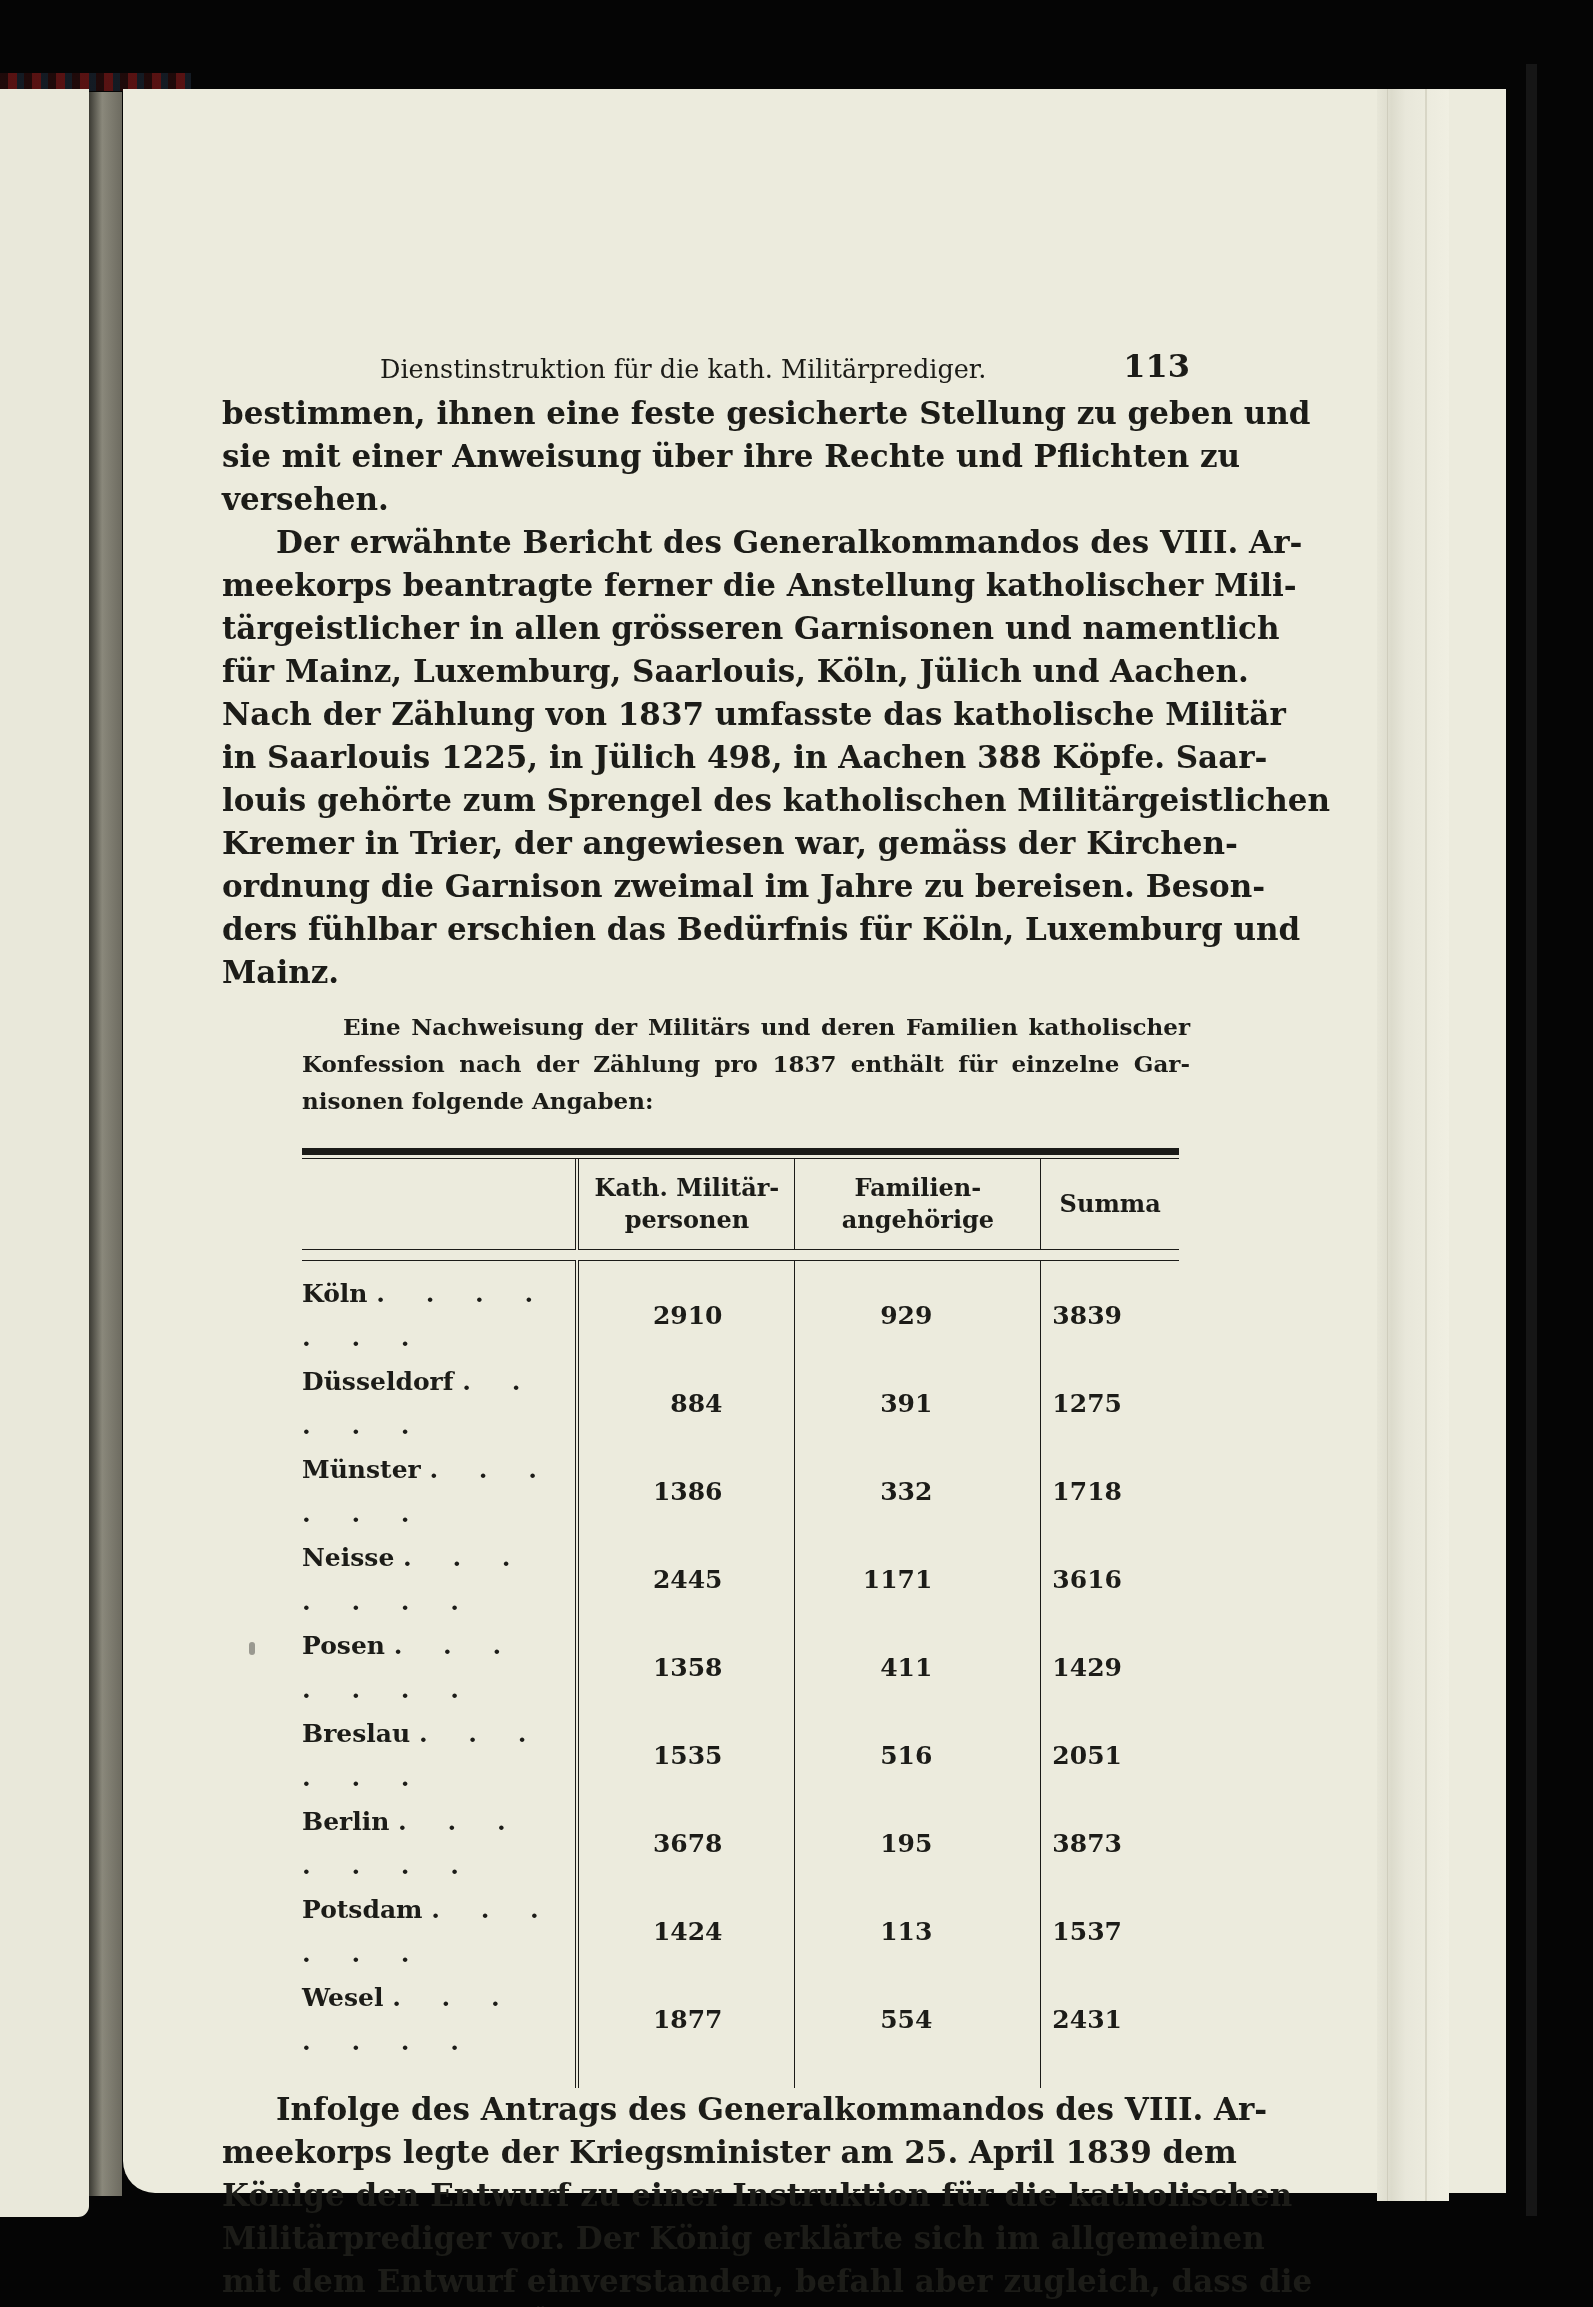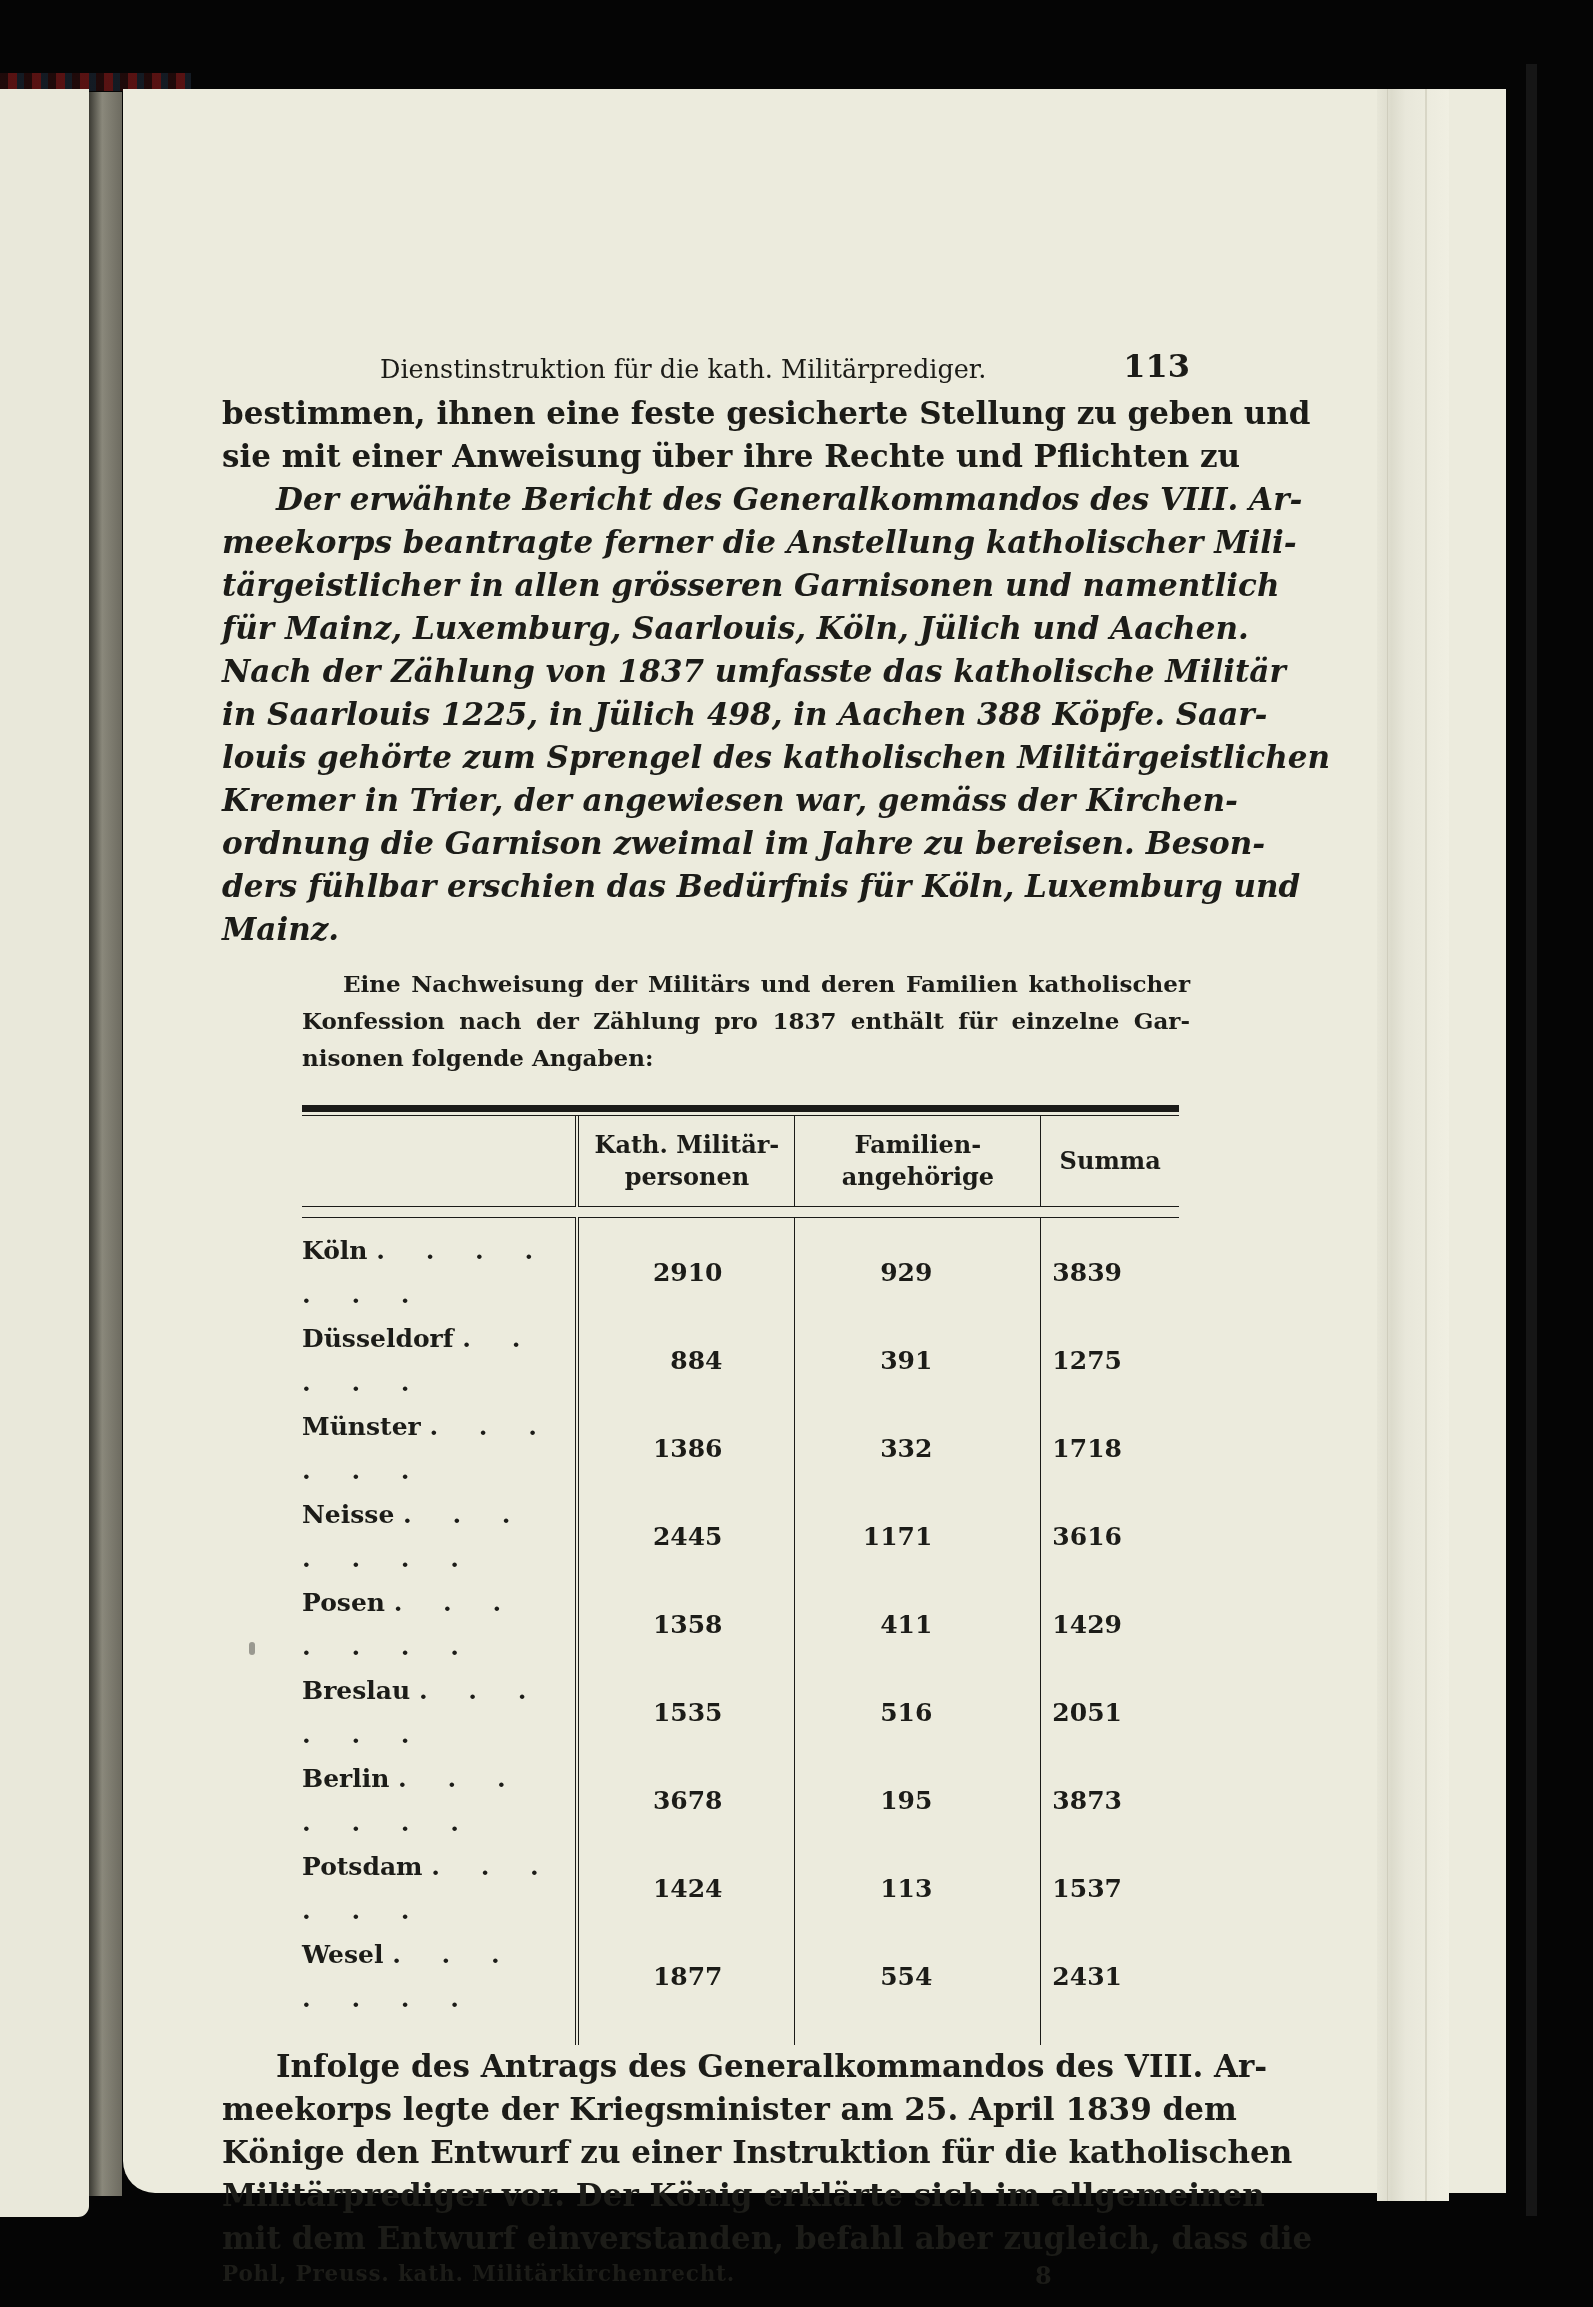--- a/index.html
+++ b/index.html
@@ -53,21 +53,21 @@
     .running-head .title { position: absolute; left: 158px; top: 9.6px; }
     .running-head .pageno { position: absolute; right: 0; top: 3.2px; font-size: 32px; font-weight: bold; }
     p.body {
       margin: 0; font-size: 31px; line-height: 43px; text-align: justify;
       text-align-last: justify; font-weight: 600;
     }
     .line { display: block; text-align: justify; text-align-last: justify; white-space: nowrap; }
     .line.end { text-align-last: left; }
     .indent { padding-left: 54px; }
     .p1 { margin-top: 22px; }
-    .p2 { margin-top: 0; font-style: italic; }
+    .p2 { margin-top: 0; }
     .small-para { margin-top: 14.3px; padding-left: 80px; font-size: 23px; line-height: 37px; font-weight: 600; }
     .small-para .line:first-child { padding-left: 41px; }
     
     .table-wrap { position: relative; margin-top: 29px; width: 877px; margin-left: 80px; }
     .rule-thick { height: 6.4px; background: #1b1b18; }
     .rule-thin { height: 1.6px; background: #1b1b18; margin-top: 3.2px; }
     table { border-collapse: collapse; width: 100%; }
     th, td { font-weight: 600; }
     th { font-size: 24px; line-height: 32px; font-weight: 600; padding: 12.8px 3.2px; text-align: center; }
     td { font-size: 25px; line-height: 44px; padding: 0 11px; }
@@ -99,20 +99,21 @@
 
 <div class="content">
   <div class="running-head">
     <span class="title">Dienstinstruktion für die kath. Militärprediger.</span>
     <span class="pageno">113</span>
   </div>
 
   <p class="body p1">
     <span class="line">bestimmen, ihnen eine feste gesicherte Stellung zu geben und</span>
     <span class="line">sie mit einer Anweisung über ihre Rechte und Pflichten zu</span>
+    <span class="line end">versehen.</span>
   </p>
 
   <p class="body p2">
     <span class="line indent">Der erwähnte Bericht des Generalkommandos des VIII. Ar-</span>
     <span class="line">meekorps beantragte ferner die Anstellung katholischer Mili-</span>
     <span class="line">tärgeistlicher in allen grösseren Garnisonen und namentlich</span>
     <span class="line">für Mainz, Luxemburg, Saarlouis, Köln, Jülich und Aachen.</span>
     <span class="line">Nach der Zählung von 1837 umfasste das katholische Militär</span>
     <span class="line">in Saarlouis 1225, in Jülich 498, in Aachen 388 Köpfe. Saar-</span>
     <span class="line">louis gehörte zum Sprengel des katholischen Militärgeistlichen</span>

